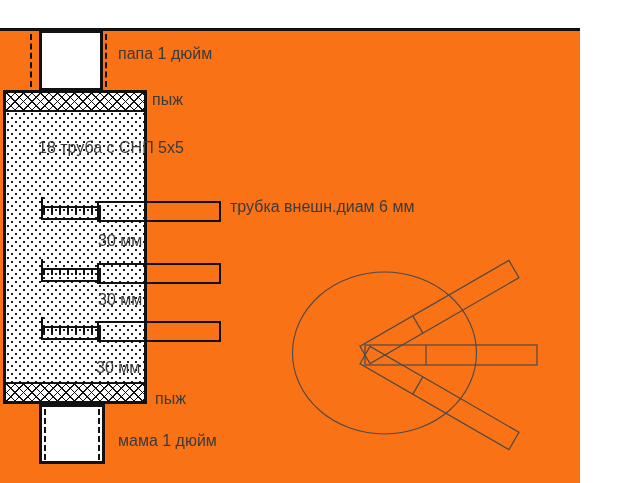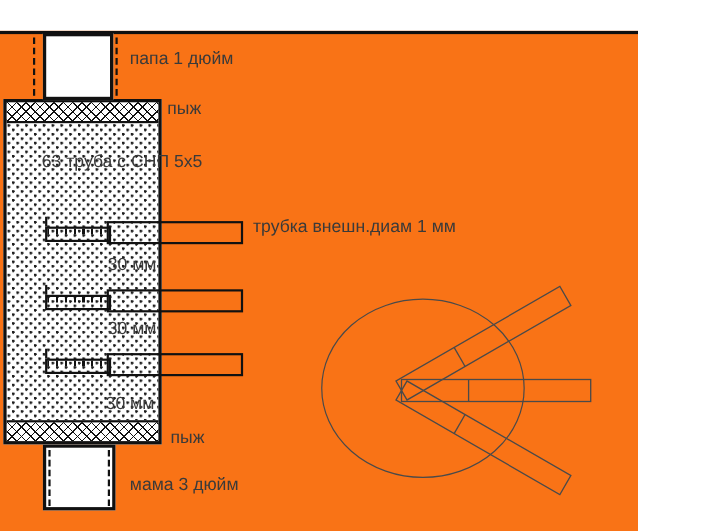--- a/index.html
+++ b/index.html
@@ -80,27 +80,27 @@
   <div class="tube-tick t2t"></div>
   <div class="tube-inner t2i"></div>
   <div class="tube-outer t2o"></div>
 
   <div class="tube-tick t3t"></div>
   <div class="tube-inner t3i"></div>
   <div class="tube-outer t3o"></div>
 
   <div class="lbl" style="left:118px;top:17px;">папа 1 дюйм</div>
   <div class="lbl" style="left:152px;top:63px;">пыж</div>
-  <div class="lbl" style="left:38px;top:111px;z-index:7;">63 труба с СНП 5х5</div>
-  <div class="lbl" style="left:230px;top:170px;">трубка внешн.диам 1 мм</div>
+  <div class="lbl" style="left:38px;top:111px;z-index:7;">18 труба с СНП 5х5</div>
+  <div class="lbl" style="left:230px;top:170px;">трубка внешн.диам 6 мм</div>
   <div class="lbl" style="left:98px;top:204px;z-index:7;">30 мм</div>
   <div class="lbl" style="left:98px;top:263px;z-index:7;">30 мм</div>
   <div class="lbl" style="left:96px;top:331px;z-index:7;">30 мм</div>
   <div class="lbl" style="left:155px;top:362px;">пыж</div>
-  <div class="lbl" style="left:118px;top:404px;">мама 3 дюйм</div>
+  <div class="lbl" style="left:118px;top:404px;">мама 1 дюйм</div>
 
   <svg class="azimuth-svg" viewBox="0 0 640 483">
     <ellipse cx="384.5" cy="325" rx="92" ry="81" fill="none" stroke="#4a4a4a" stroke-width="1.1"></ellipse>
     <g fill="none" stroke="#4a4a4a" stroke-width="1.2">
       <g transform="rotate(-30 365 327)">
         <rect x="365" y="317" width="172" height="20"></rect>
         <line x1="426" y1="317" x2="426" y2="337"></line>
       </g>
       <g>
         <rect x="365" y="317" width="172" height="20"></rect>

